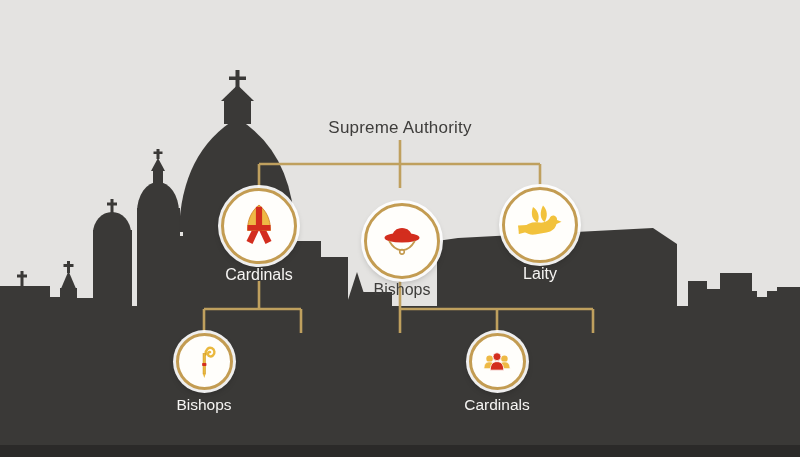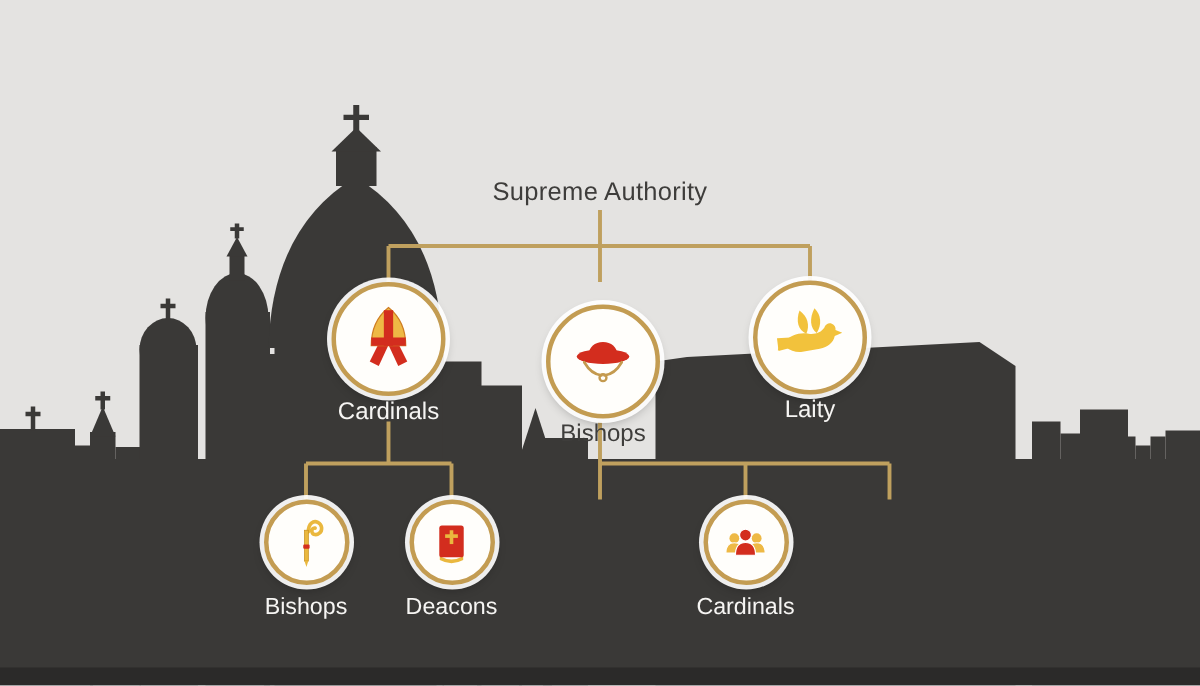--- a/index.html
+++ b/index.html
@@ -175,28 +175,20 @@
 
   <div class="node lvl2" id="node-priests">
     <div class="circle">
       <svg viewBox="0 0 48 48">
           <use href="#icon-crosier"></use>
         </svg>
     </div>
     <div class="label light">Bishops</div>
   </div>
 
-  <div class="node lvl2" id="node-deacons">
-    <div class="circle">
-      <svg viewBox="0 0 48 48">
-          <use href="#icon-bible"></use>
-        </svg>
-    </div>
-    <div class="label light">Deacons</div>
-  </div>
 
 
   <div class="node lvl2" id="node-ministries">
     <div class="circle">
       <svg viewBox="0 0 48 48">
           <use href="#icon-people"></use>
         </svg>
     </div>
     <div class="label light">Cardinals</div>
   </div>

